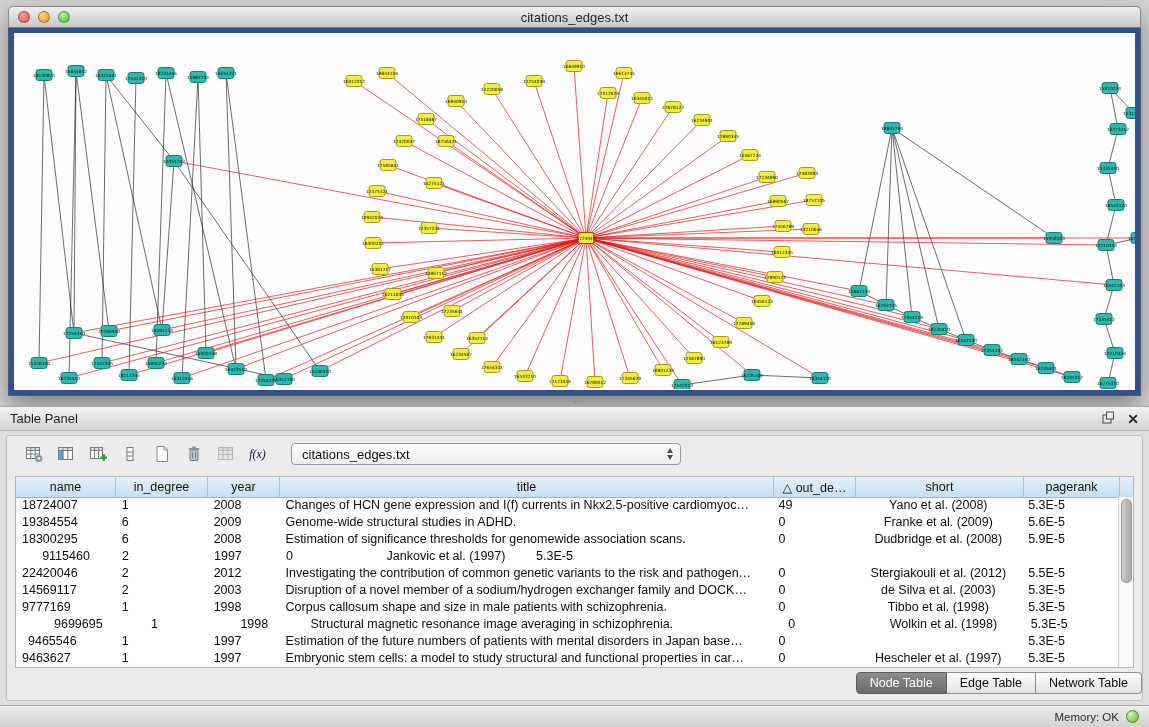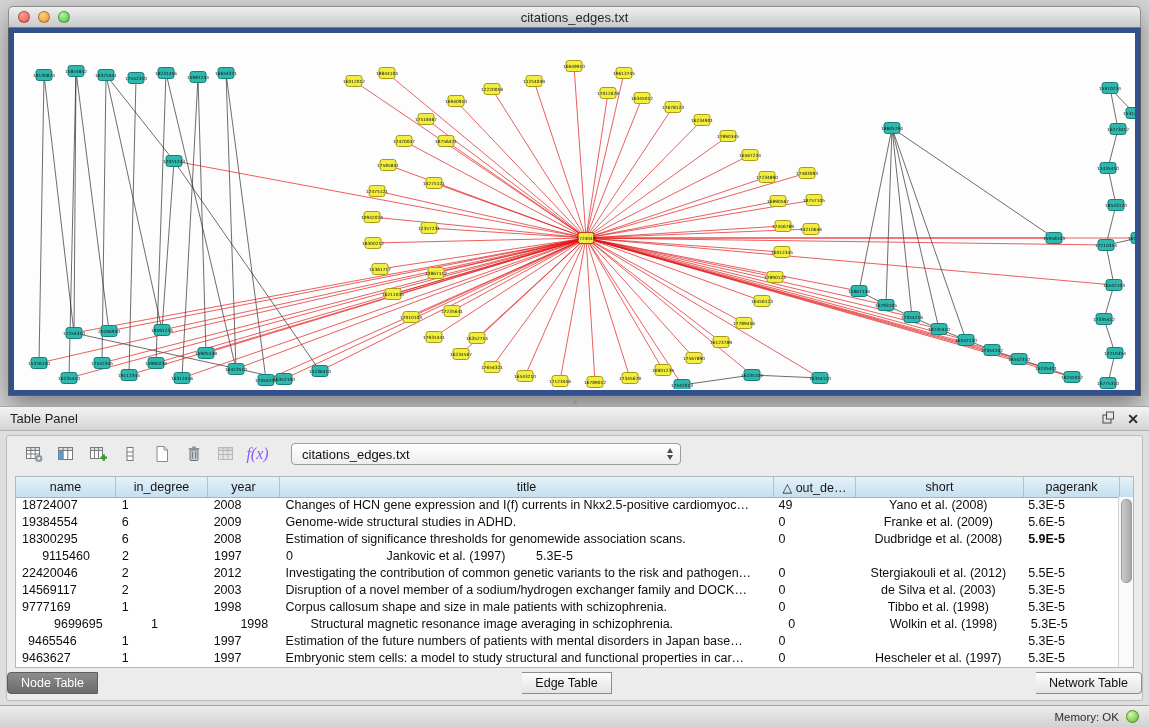--- a/index.html
+++ b/index.html
@@ -42,21 +42,21 @@
        border-bottom:1px solid #b2b2b2;display:flex;align-items:center;
        padding:0 10px;font-size:13px;color:#1f1f1f}
   .ph-icons{margin-left:auto;display:flex;gap:12px;align-items:center}
   .close-x{font-size:14px;font-weight:bold;color:#2c2c2c;line-height:1;cursor:default}
 
   .panel-body{position:absolute;left:6px;right:6px;top:28px;bottom:4px;
        background:#ececec;border:1px solid #bdbdbd;border-radius:3px}
   .toolbar{height:36px;display:flex;align-items:center;gap:3px;padding:0 12px}
   .tbtn{width:29px;height:27px;border:none;background:transparent;padding:0;
        display:flex;align-items:center;justify-content:center;border-radius:4px}
-  .fxtxt{font-family:"Liberation Serif",serif;font-style:italic;font-size:16px;color:#8b5cf6}
+  .fxtxt{font-family:"Liberation Serif",serif;font-style:italic;font-size:12px;color:#0f172a}
   .combo{margin-left:16px;width:390px;height:22px;border:1px solid #9b9b9b;border-radius:4px;
        background:linear-gradient(#ffffff,#ededed);display:flex;align-items:center;
        padding:0 10px;font-size:13px;color:#111;position:relative;box-sizing:border-box}
   .combo-arrows{position:absolute;right:7px;top:4px;display:flex;flex-direction:column;gap:2px}
   .arr-up{width:0;height:0;border-left:3.5px solid transparent;border-right:3.5px solid transparent;border-bottom:5px solid #4d4d4d}
   .arr-dn{width:0;height:0;border-left:3.5px solid transparent;border-right:3.5px solid transparent;border-top:5px solid #4d4d4d}
 
   .tablewrap{position:absolute;left:8px;right:8px;top:40px;bottom:32px;
        background:#fff;border:1px solid #b7b7b7;overflow:hidden}
   .thead{display:flex;height:20px;background:linear-gradient(#e3f1fa,#c7dfef);
@@ -66,21 +66,21 @@
   .tbody{position:absolute;top:20px;left:0;right:15px;bottom:0;overflow:hidden}
   .tr{display:flex;height:17px}
   .td{box-sizing:border-box;padding:0 6px;font-size:12.5px;line-height:17px;color:#0d0d0d;
        white-space:nowrap;overflow:hidden;text-overflow:ellipsis}
   .td.c5{text-align:center}
   .vscroll{position:absolute;right:0;top:20px;bottom:0;width:15px;background:#fafafa;
        border-left:1px solid #d2d2d2;box-sizing:border-box}
   .thumb{margin:2px;width:9px;height:82px;border-radius:5px;
        background:linear-gradient(90deg,#cccccc,#a8a8a8);border:1px solid #999}
 
-  .tabs{position:absolute;left:0;right:0;bottom:5px;height:23px;display:flex;justify-content:space-between}
+  .tabs{position:absolute;left:0;right:0;bottom:5px;height:23px;display:flex;justify-content:flex-end}
   .tab{height:22px;padding:0 13px;font-size:12.5px;border:1px solid #8d8d8d;border-left-width:0;
        background:linear-gradient(#fdfdfd,#e3e3e3);color:#0f0f0f;font-family:"Liberation Sans",sans-serif}
   .tab:first-child{border-radius:4px 0 0 4px;border-left-width:1px}
   .tab:last-child{border-radius:0 4px 4px 0}
   .tab.selected{background:linear-gradient(#8d8d8d,#6a6a6a);color:#fff;border-color:#5d5d5d}
 
   
   .statusbar{position:absolute;left:0;bottom:0;width:1149px;height:22px;
        background:linear-gradient(#ededed,#d1d1d1);border-top:1px solid #a3a3a3;
        display:flex;align-items:center;justify-content:flex-end;gap:7px;
@@ -746,21 +746,21 @@
             <div class="td c5" style="width: 168px;">Franke et al. (2009)</div>
             <div class="td c6" style="width: 96px;">5.6E-5</div>
           </div>
           <div class="tr">
             <div class="td c0" style="width: 100px;">18300295</div>
             <div class="td c1" style="width: 92px;">6</div>
             <div class="td c2" style="width: 72px;">2008</div>
             <div class="td c3" style="width: 494px;">Estimation of significance thresholds for genomewide association scans.</div>
             <div class="td c4" style="width: 82px;">0</div>
             <div class="td c5" style="width: 168px;">Dudbridge et al. (2008)</div>
-            <div class="td c6" style="width: 96px; font-weight: bold;">5.9E-5</div>
+            <div class="td c6" style="width: 96px;">5.9E-5</div>
           </div>
           <div class="tr">
             <div class="td c0" style="width: 100px; text-align: center;">9115460</div>
             <div class="td c1" style="width: 92px;">2</div>
             <div class="td c2" style="width: 72px;">1997</div>
             <div class="td c4" style="width: 82px;">0</div>
             <div class="td c5" style="width: 168px;">Jankovic et al. (1997)</div>
             <div class="td c6" style="width: 96px;">5.3E-5</div>
           </div>
           <div class="tr">

